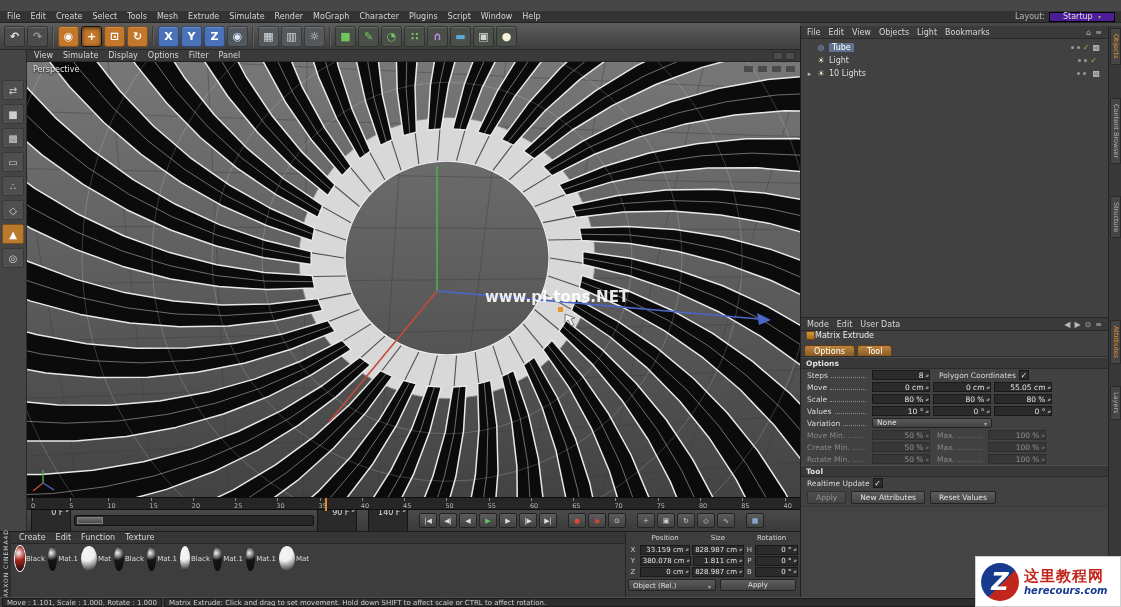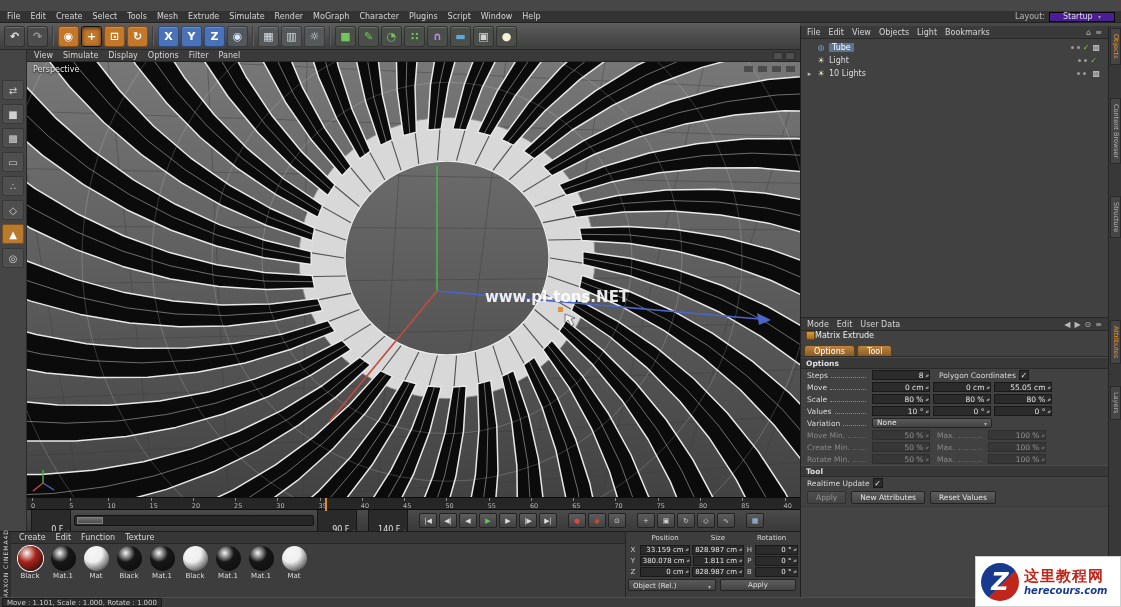--- a/index.html
+++ b/index.html
@@ -42,35 +42,35 @@
 .vp-corner{position:absolute;right:4px;top:3px;display:flex;gap:3px}
 .vpci{width:11px;height:8px;background:rgba(25,25,25,.45);border:1px solid rgba(200,200,200,.35);cursor:pointer}
 
 
 .vp-ruler{position:relative;height:13px;background:#262626;border-top:1px solid #0e0e0e;border-bottom:1px solid #0e0e0e;cursor:pointer}
 .ticks{position:absolute;left:4px;right:8px;top:0;bottom:0;display:flex;justify-content:space-between}
 .tick{position:relative;color:#b5b5b5;font-size:6.5px;padding-top:4px}
 .tick::before{content:"";position:absolute;left:1px;top:0;width:1px;height:3px;background:#8a8a8a}
 .marker{position:absolute;top:0;width:2px;height:13px;background:#e08a2d}
 .vp-transport{height:21px;background:linear-gradient(#4a4a4a,#3a3a3a);display:flex;align-items:center;gap:3px;padding:0 4px}
-.tfield{width:40px;height:28px;background:#2a2a2a;border:1px solid #161616;display:flex;align-items:flex-end;padding:0 2px;color:#e0e0e0;flex:none}
+.tfield{width:40px;height:28px;background:#2a2a2a;border:1px solid #161616;display:flex;align-items:flex-start;padding:0 2px;color:#e0e0e0;flex:none}
 .fv{flex:1;text-align:right;white-space:nowrap}
 .spin{font-size:4.5px;letter-spacing:-1px;color:#9a9a9a;margin-left:2px;flex:none}
 .tslider{flex:0 0 240px;height:11px;background:#272727;border:1px solid #141414;position:relative;border-radius:2px;cursor:pointer}
 .thandle{position:absolute;left:2px;top:1px;width:26px;height:7px;background:linear-gradient(#6e6e6e,#4c4c4c);border:1px solid #808080}
 .tbtn{width:18px;height:15px;background:linear-gradient(#5c5c5c,#424242);border:1px solid #222;border-radius:2px;display:flex;align-items:center;justify-content:center;font-size:7px;color:#ddd;cursor:pointer;flex:none}
 .tgap{width:5px;flex:none}
 
 
 .maxon-strip{position:absolute;left:0;top:531px;width:11px;height:66px;background:#2e2e2e;border-top:1px solid #1c1c1c;display:flex;align-items:center;justify-content:center}
 .maxon-strip span{writing-mode:vertical-rl;transform:rotate(180deg);font-size:6px;letter-spacing:1px;color:#cfcfcf;white-space:nowrap}
 .materials-panel{position:absolute;left:11px;top:531px;width:614px;height:66px;background:#3d3d3d;border-top:1px solid #1c1c1c}
 .mat-menubar{height:12px;display:flex;align-items:center;background:#363636;border-bottom:1px solid #262626;padding:0 3px}
 .mat-list{display:flex;gap:3px;padding:2px 4px}
-.mat{width:30px;display:flex;flex-direction:column;align-items:center;gap:1px;cursor:pointer}
+.mat{width:30px;display:flex;flex-direction:row;align-items:center;gap:1px;cursor:pointer}
 .ball{width:25px;height:25px;border-radius:50%;background:radial-gradient(circle at 35% 28%,rgba(255,255,255,.95) 0%,var(--ball,#222) 38%,rgba(0,0,0,.8) 100%)}
 .mat.sel .ball{box-shadow:0 0 0 1px #fff}
 .mlabel{font-size:7px;color:#ddd}
 
 
 .coords-panel{position:absolute;left:625px;top:531px;width:175px;height:66px;background:#3d3d3d;border-top:1px solid #1c1c1c;border-left:1px solid #262626;font-size:7px;padding:1px 2px;display:flex;flex-direction:column;gap:1px}
 .coord-head{display:flex;gap:2px;color:#d8d8d8;height:10px;align-items:center}
 .coord-head .c0{width:10px}
 .coord-head .ch{width:52px;text-align:center}
 .coord-head .ch.rr{width:54px}
@@ -848,20 +848,21 @@
   <div class="side-strip">
     <span class="side-tab active" style="top:2px">Objects</span>
     <span class="side-tab" style="top:72px">Content Browser</span>
     <span class="side-tab" style="top:170px">Structure</span>
     <span class="side-tab active" style="top:294px">Attributes</span>
     <span class="side-tab" style="top:360px">Layers</span>
   </div>
 
   <div class="statusbar">
     <span class="status-field">Move : 1.101, Scale : 1.000, Rotate : 1.000</span>
+    <span class="status-field grow">Matrix Extrude: Click and drag to set movement. Hold down SHIFT to affect scale or CTRL to affect rotation.</span>
   </div>
 
   <div class="here-watermark">
     <span class="here-logo">Z</span>
     <span>
       <div class="here-cn">这里教程网</div>
       <div class="here-site">herecours.com</div>
     </span>
   </div>
 

